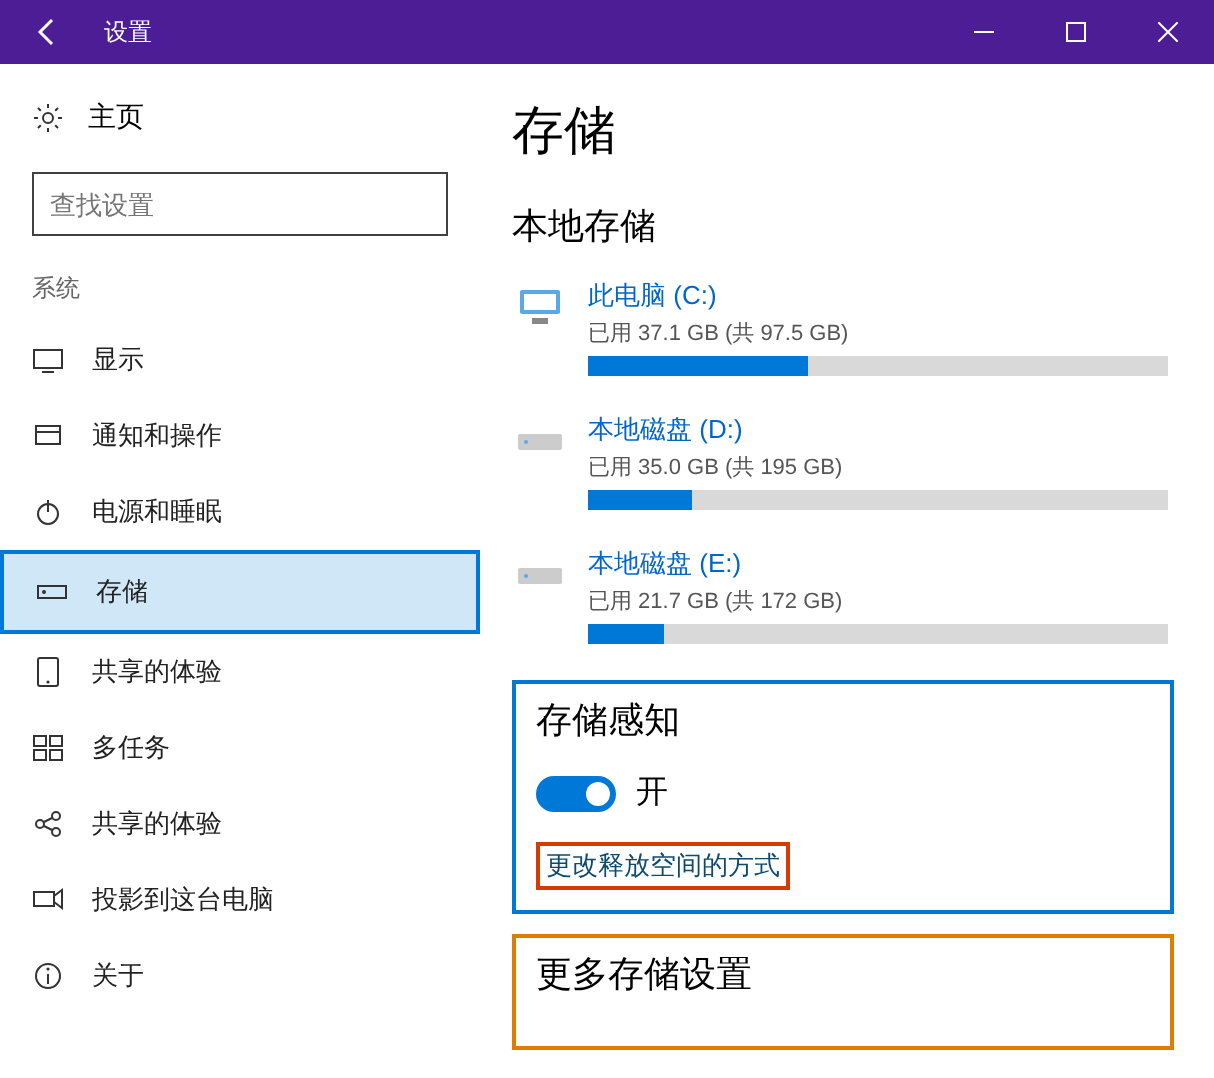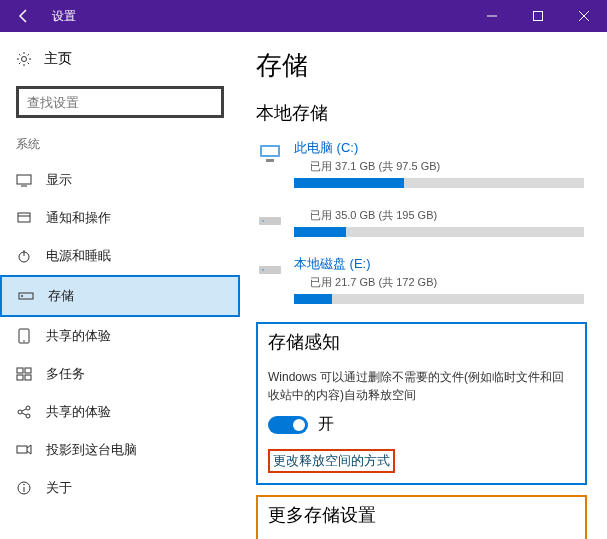--- a/index.html
+++ b/index.html
@@ -6,36 +6,36 @@
 body { width: 607px; height: 539px; overflow: hidden; background: #fff; color: #000; }
 .titlebar { height: 32px; background: #4c1d95; color: #fff; display: flex; align-items: center; }
 .tb-back { width: 48px; height: 32px; display: flex; align-items: center; justify-content: center; cursor: pointer; }
 .tb-title { flex: 1; font-size: 12px; padding-left: 4px; }
 .tb-btns { display: flex; }
 .tb-btn { width: 46px; height: 32px; display: flex; align-items: center; justify-content: center; cursor: pointer; }
 .app { display: flex; height: 507px; }
 .sidebar { width: 240px; padding: 12px 0 0 0; }
 .home { display: flex; align-items: center; gap: 12px; padding: 6px 16px; cursor: pointer; font-size: 14px; margin-bottom: 12px; }
 .search { margin: 0 16px 18px 16px; }
-.search input { width: 100%; height: 32px; border: 3px solid #404040; padding: 0 8px; font-size: 13px; }
+.search input { width: 100%; height: 32px; border: 1px solid #404040; padding: 0 8px; font-size: 13px; }
 .sec-label { font-size: 12px; color: #666; padding: 0 16px 8px 16px; }
 .nav-item { display: flex; align-items: center; gap: 14px; padding: 10px 16px; cursor: pointer; font-size: 13px; color: #222; }
 .nav-item.selected { background: #d0e7f8; }
 .nav-icon { width: 16px; height: 16px; display: flex; align-items: center; justify-content: center; color: #333; }
 .hl-blue { border: 2px solid #0078d7; }
 .hl-red { border: 2px solid #d83b01; }
 .hl-orange { border: 2px solid #e07c00; }
 .content { flex: 1; padding: 16px 20px 0 16px; overflow: hidden; }
 h1 { font-size: 26px; font-weight: 400; margin-bottom: 18px; }
 h2 { font-size: 18px; font-weight: 400; margin-bottom: 14px; }
 .drive { display: flex; gap: 10px; margin-bottom: 18px; }
 .drive-icon { width: 28px; height: 28px; display:flex; align-items:center; justify-content:center; }
 .drive-body { flex: 1; }
 .drive-name { color: #0066cc; font-size: 13px; cursor: pointer; }
-.drive-usage { font-size: 11px; color: #555; margin: 2px 0 4px 16px; }
+.drive-usage { font-size: 11px; color: #555; margin: 2px 0 4px 0; }
 .bar { width: 290px; height: 10px; background: #d9d9d9; position: relative; }
 .bar-fill { height: 100%; background: #0078d7; position: absolute; left: 0; top: 0; }
 .sense { padding: 6px 18px 10px 10px; margin-top: 7px; }
 .sense-desc { font-size: 12px; color: #333; margin-bottom: 10px; line-height: 1.5; }
 .toggle { display: flex; align-items: center; gap: 10px; margin-bottom: 14px; }
 .toggle-sw { width: 40px; height: 18px; border-radius: 9px; background: #0078d7; position: relative; cursor: pointer; }
 .toggle-knob { width: 12px; height: 12px; border-radius: 50%; background: #fff; position: absolute; right: 3px; top: 3px; }
 .link { color: #0c4a6e; font-size: 13px; cursor: pointer; display: inline-block; }
 .more { padding: 6px 10px 10px 10px; margin-top: 10px; }
 </style>
@@ -195,20 +195,21 @@
     </div>
 
     <div class="drive">
       <div class="drive-icon">
           <svg width="26" height="26" viewBox="0 0 26 26">
             <rect x="2" y="10" width="22" height="8" rx="1" fill="#ccc"></rect>
             <circle cx="6" cy="14" r="1" fill="#5aa9e6"></circle>
           </svg>
         </div>
       <div class="drive-body">
+        <div class="drive-name">本地磁盘 (D:)</div>
         <div class="drive-usage">已用 35.0 GB (共 195 GB)</div>
         <div class="bar">
             <div class="bar-fill" style="width:18%"></div>
           </div>
       </div>
     </div>
 
     <div class="drive">
       <div class="drive-icon">
           <svg width="26" height="26" viewBox="0 0 26 26">
@@ -220,21 +221,20 @@
         <div class="drive-name">本地磁盘 (E:)</div>
         <div class="drive-usage">已用 21.7 GB (共 172 GB)</div>
         <div class="bar">
             <div class="bar-fill" style="width:13%"></div>
           </div>
       </div>
     </div>
 
     <div class="sense hl-blue">
       <h2>存储感知</h2>
-      <div class="sense-desc">Windows 可以通过删除不需要的文件(例如临时文件和回收站中的内容)自动释放空间</div>
       <div class="toggle">
         <div class="toggle-sw">
             <div class="toggle-knob"></div>
           </div>
         <span>开</span>
       </div>
       <span class="link hl-red" style="padding:1px 3px">更改释放空间的方式</span>
     </div>
 
     <div class="more hl-orange">

